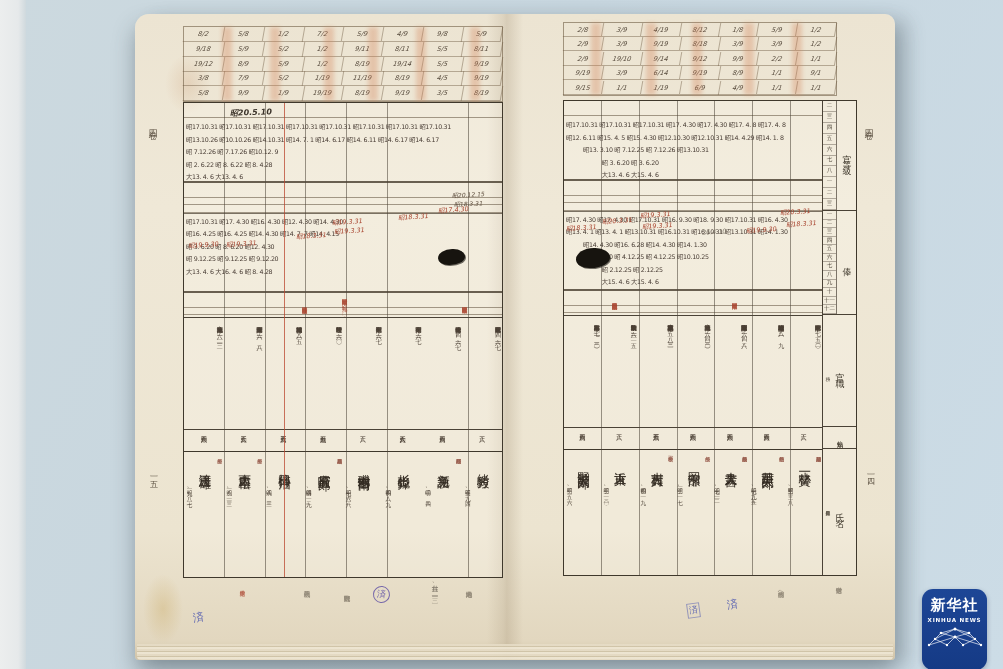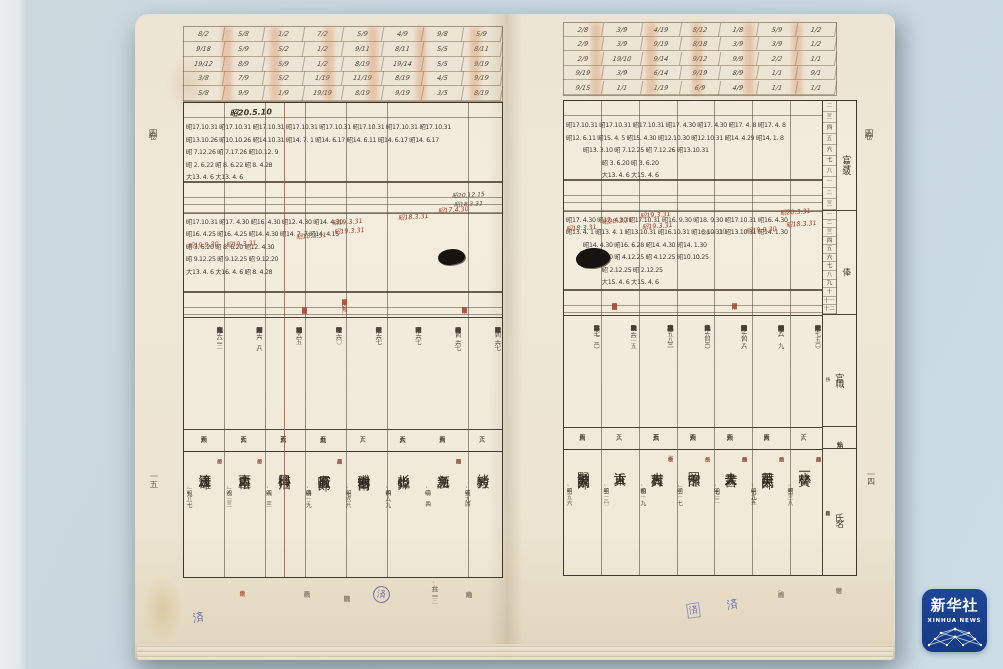--- a/index.html
+++ b/index.html
@@ -130,21 +130,21 @@
   .bn-l1{left:168px;top:572px;}.bn-l2{left:208px;top:576px;}.bn-l3{left:296px;top:566px;color:#6e665a;}
   .bn-l4{left:330px;top:572px;}.bn-lred{left:104px;top:572px;color:#b0513c;font-size:5.5px;}
   .bn-r1{left:642px;top:572px;}.bn-r2{left:700px;top:568px;}
   .stamp{position:absolute;color:#4a55b0;font-size:11px;transform:rotate(-8deg);opacity:.85;}
   .stamp.sq{border:1px solid rgba(74,85,176,.6);padding:0 1px;font-size:9px;}
   .st-l1{left:58px;top:596px;}
   .st-r1{left:552px;top:589px;}.st-r2{left:592px;top:583px;}
   .stamp-circ{position:absolute;left:238px;top:572px;width:15px;height:15px;border:1.4px solid #6b5ca8;border-radius:50%;
     color:#6b5ca8;font-size:9px;display:flex;align-items:center;justify-content:center;transform:rotate(6deg);opacity:.9;}
   
-  .xinhua{position:absolute;left:922px;top:589px;width:65px;height:63px;border-radius:11px;
+  .xinhua{position:absolute;left:922px;top:589px;width:65px;height:81px;border-radius:11px;
     background:linear-gradient(180deg,#1d4696,#153a85);box-shadow:0 2px 5px rgba(20,40,80,.3);
     display:flex;flex-direction:column;align-items:center;overflow:hidden;}
   .x-cn{color:#fff;font-size:15px;font-weight:bold;letter-spacing:1px;margin-top:7px;
     font-family:"DejaVu Serif","Liberation Serif",serif;}
   .x-en{color:#fff;font-size:5.6px;letter-spacing:.8px;margin-top:2px;font-weight:bold;}
   .x-net{margin-top:2px;}
 </style>
 </head>
 <body>
 

